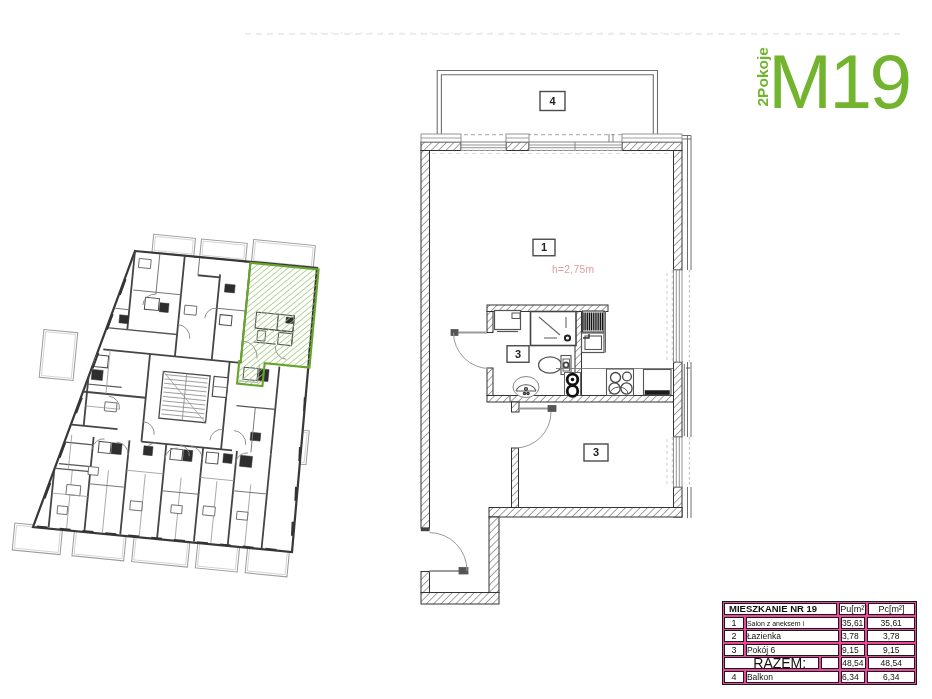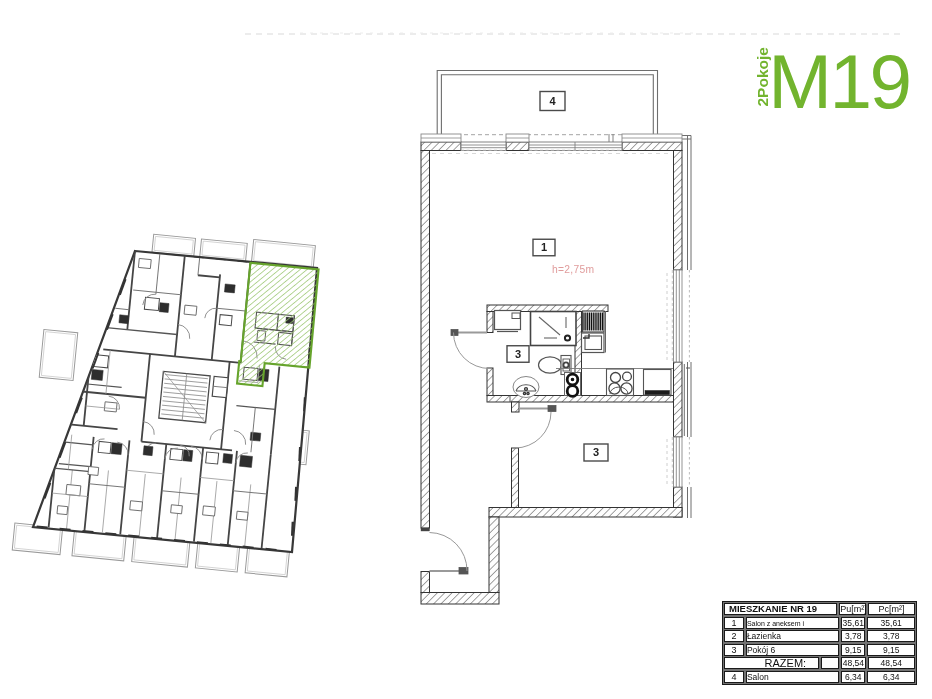--- a/index.html
+++ b/index.html
@@ -1,27 +1,27 @@
 <!DOCTYPE html>
 <html><head><meta charset="utf-8"><style>
 html,body{margin:0;padding:0;background:#fff;width:932px;height:699px;overflow:hidden;}
 *{box-sizing:border-box;font-family:"Liberation Sans",sans-serif;}
 .wrap{position:relative;width:932px;height:699px;}
 svg{position:absolute;left:0;top:0;}
-.tbl{position:absolute;left:722px;top:601px;width:195px;border:1.4px solid #1a1a1a;padding:1px;background:#737373;}
+.tbl{position:absolute;left:722px;top:601px;width:195px;border:1.4px solid #1a1a1a;padding:1px;background:#ec4899;}
 .row{display:flex;gap:2px;margin-bottom:1.5px;height:12px;}
 .row:last-child{margin-bottom:0;}
 .c{border:1.1px solid #1a1a1a;height:12px;line-height:10px;font-size:9px;color:#111;background:#fff;}
 .num{width:22px;text-align:center;}
 .name{width:104px;font-size:8.5px;}
 .name2{padding-left:4px;}
 .ht{font-size:9.5px;}
-.pu{width:27px;text-align:center;font-size:8.5px;}
+.pu{width:27px;font-size:8.5px;}
 .pc{width:53px;text-align:center;font-size:8.5px;}
-.razem{text-align:right;padding-right:12px;font-size:11px;}
+.razem{text-align:right;padding-right:12px;font-size:14px;}
 .hdr .c{font-size:9px;}
 </style></head><body>
 <div class="wrap">
 <svg width="932" height="699" viewBox="0 0 932 699">
 <defs>
 <pattern id="wh" width="5.2" height="5.2" patternUnits="userSpaceOnUse" patternTransform="rotate(45)">
   <rect width="5.2" height="5.2" fill="#fefefe"></rect>
   <line x1="0" y1="0" x2="0" y2="5.2" stroke="#4f4f4f" stroke-width="1.05"></line>
 </pattern>
 <pattern id="gh" width="4.4" height="4.4" patternUnits="userSpaceOnUse" patternTransform="rotate(45)">
@@ -368,17 +368,17 @@
         <div class="c pc">9,15</div>
       </div>
  <div class="row">
         <div class="c razem" style="width:105px">RAZEM:</div>
         <div class="c" style="width:20px"></div>
         <div class="c pu">48,54</div>
         <div class="c pc">48,54</div>
       </div>
  <div class="row">
         <div class="c num">4</div>
-        <div class="c name">Salon</div>
+        <div class="c name">Balkon</div>
         <div class="c pu">6,34</div>
         <div class="c pc">6,34</div>
       </div>
 </div>
 </div>
 </body></html>

